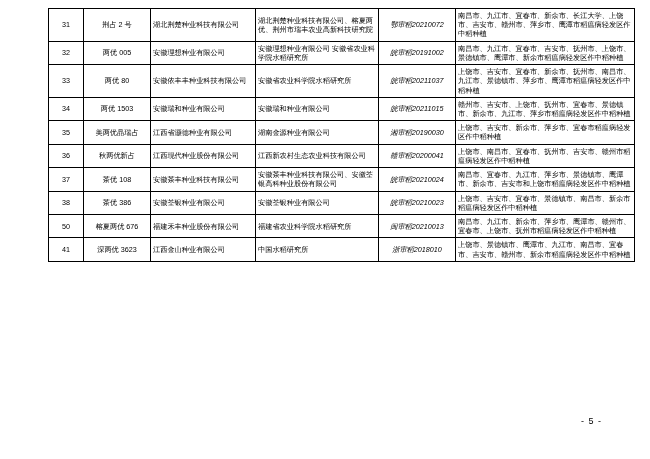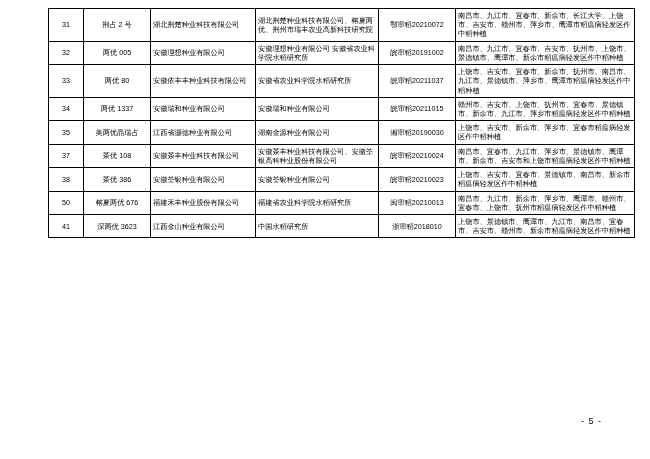--- a/index.html
+++ b/index.html
@@ -49,20 +49,21 @@
     width: 100px;
     text-align: left;
   }
   td.c-applicant {
     width: 118px;
     text-align: left;
   }
   td.c-code {
     width: 72px;
     text-align: center;
+    font-style: italic;
   }
   td.c-region {
     width: 174px;
     text-align: left;
   }
   .pagenum {
     position: absolute;
     right: 48px;
     bottom: 33px;
     font-size: 9px;
@@ -100,36 +101,44 @@
         <td class="c-no">33</td>
         <td class="c-name">两优 80</td>
         <td class="c-breeder">安徽依丰丰种业科技有限公司</td>
         <td class="c-applicant">安徽省农业科学院水稻研究所</td>
         <td class="c-code">皖审稻20211037</td>
         <td class="c-region">上饶市、吉安市、宜春市、新余市、抚州市、南昌市、九江市、景德镇市、萍乡市、鹰潭市稻瘟病轻发区作中稻种植</td>
       </tr>
 
       <tr>
         <td class="c-no">34</td>
-        <td class="c-name">两优 1337</td>
+        <td class="c-name">两优 1503</td>
         <td class="c-breeder">安徽瑞和种业有限公司</td>
         <td class="c-applicant">安徽瑞和种业有限公司</td>
         <td class="c-code">皖审稻20211015</td>
         <td class="c-region">赣州市、吉安市、上饶市、抚州市、宜春市、景德镇市、新余市、九江市、萍乡市稻瘟病轻发区作中稻种植</td>
       </tr>
 
       <tr>
         <td class="c-no">35</td>
         <td class="c-name">美两优晶瑞占</td>
         <td class="c-breeder">江西省灏德种业有限公司</td>
         <td class="c-applicant">湖南金源种业有限公司</td>
         <td class="c-code">湘审稻20190030</td>
         <td class="c-region">上饶市、吉安市、新余市、萍乡市、宜春市稻瘟病轻发区作中稻种植</td>
       </tr>
 
+      <tr>
+        <td class="c-no">36</td>
+        <td class="c-name">秋两优新占</td>
+        <td class="c-breeder">江西现代种业股份有限公司</td>
+        <td class="c-applicant">江西新农村生态农业科技有限公司</td>
+        <td class="c-code">赣审稻20200041</td>
+        <td class="c-region">上饶市、南昌市、宜春市、抚州市、吉安市、赣州市稻瘟病轻发区作中稻种植</td>
+      </tr>
 
       <tr>
         <td class="c-no">37</td>
         <td class="c-name">茶优 108</td>
         <td class="c-breeder">安徽茶丰种业科技有限公司</td>
         <td class="c-applicant">安徽茶丰种业科技有限公司、安徽荃银高科种业股份有限公司</td>
         <td class="c-code">皖审稻20210024</td>
         <td class="c-region">南昌市、宜春市、九江市、萍乡市、景德镇市、鹰潭市、新余市、吉安市和上饶市稻瘟病轻发区作中稻种植</td>
       </tr>
 

